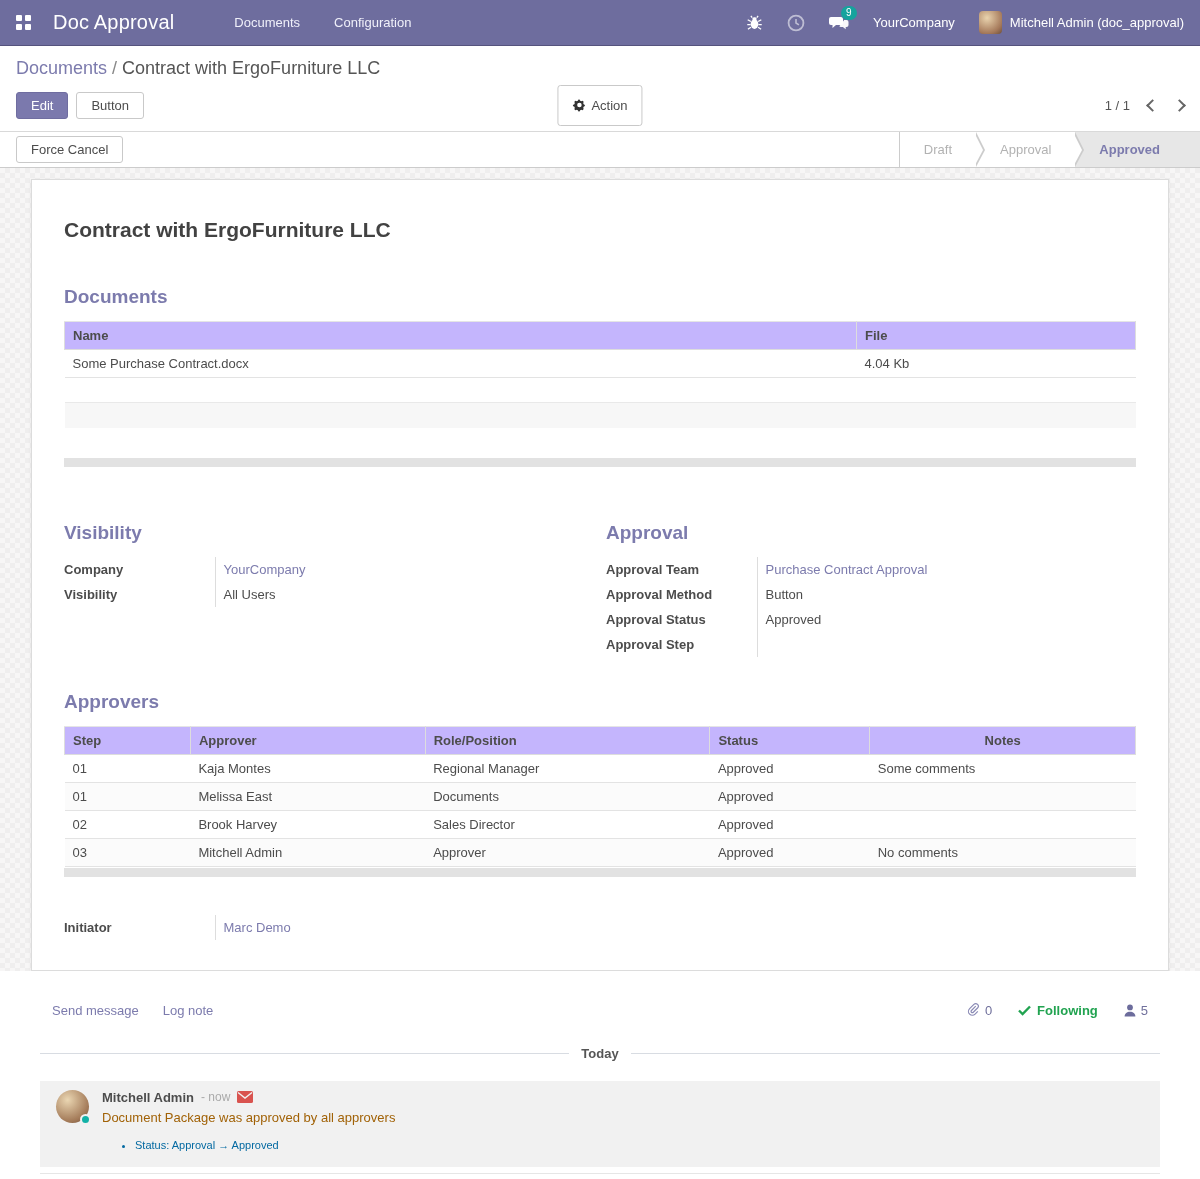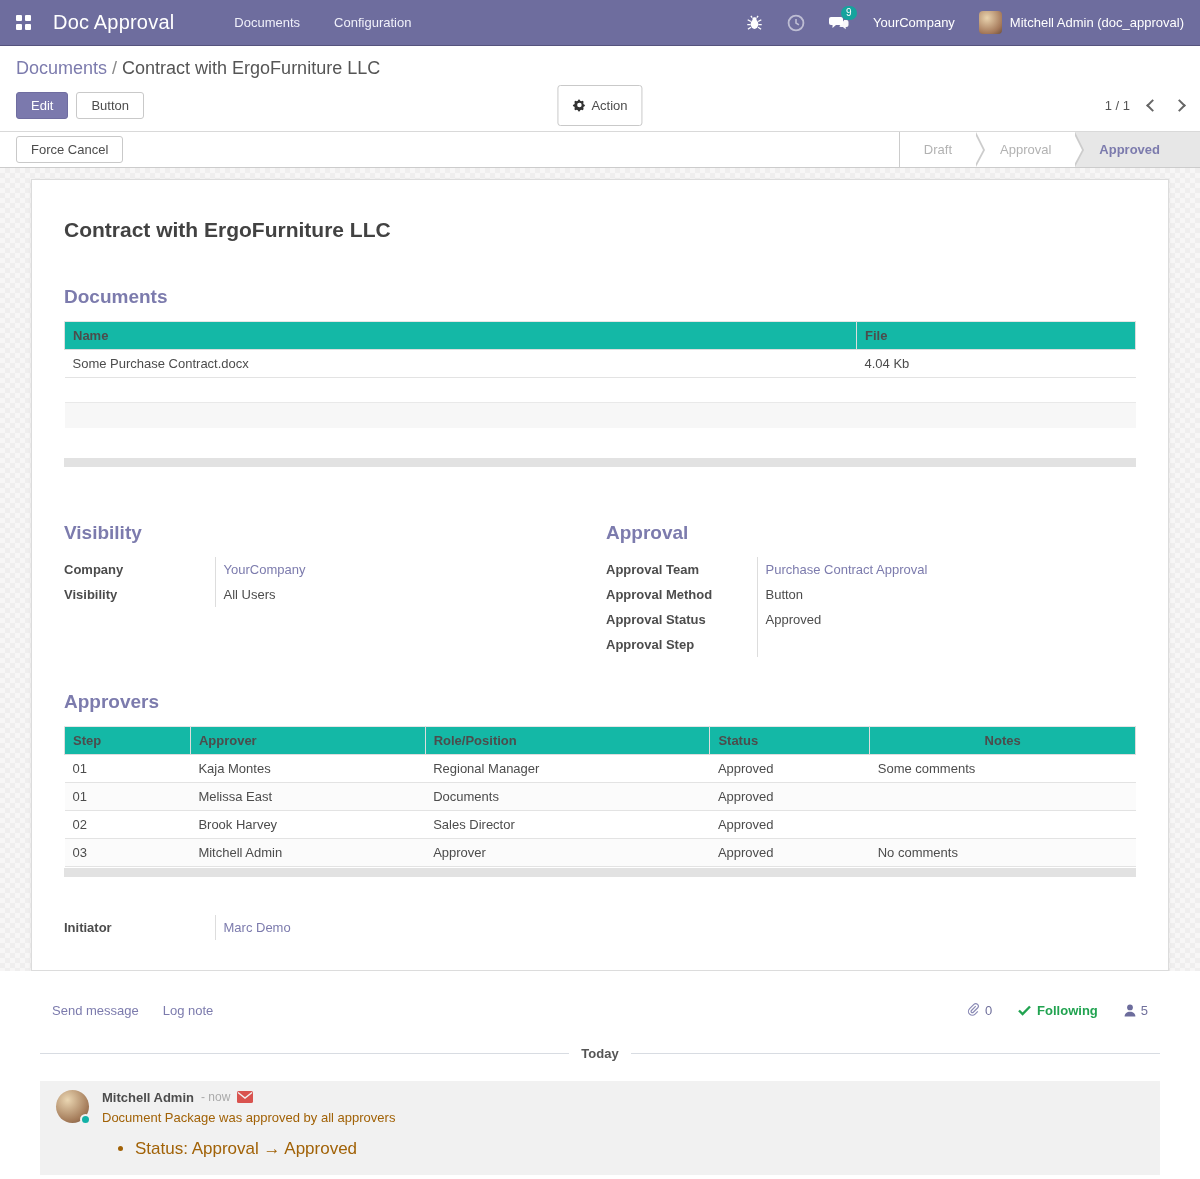--- a/index.html
+++ b/index.html
@@ -61,21 +61,21 @@
       linear-gradient(45deg,#efeeee 25%,transparent 25%,transparent 75%,#efeeee 75%),
       linear-gradient(45deg,#efeeee 25%,transparent 25%,transparent 75%,#efeeee 75%);
     background-size:10px 10px; background-position:0 0,5px 5px;
     padding:11px 31px 0 31px; }
   .sheet { background:#fff; border:1px solid #dcdcdc; box-shadow:0 1px 3px rgba(0,0,0,.08);
     padding:38px 32px 30px 32px; }
   .sheet-title { font-size:21px; font-weight:bold; color:#424242; margin-bottom:44px; }
   .section-heading { font-size:19px; font-weight:bold; color:#7c7bad; margin-bottom:13px; }
 
   table { border-collapse:collapse; width:100%; font-size:13px; }
-  thead th { background:#14b8a6; text-align:left; font-weight:bold; color:#4c4c4c;
+  thead th { background:#c4b5fd; text-align:left; font-weight:bold; color:#4c4c4c;
     padding:6px 8px; border:1px solid #ddd; border-top-color:#e5e5e5; cursor:pointer; }
   tbody td { padding:6px 8px; color:#4c4c4c; }
   tbody tr { background:#fff; }
   tbody tr.data-row { border-bottom:1px solid #e3e3e3; cursor:pointer; }
   tr.empty-a td { height:25px; border-bottom:1px solid #e9e9e9; }
   tr.empty-b td { height:25px; background:#f7f7f7; }
   tr.empty-c td { height:29px; }
   .table-footer-strip { height:9px; background:#e2e2e2; margin-top:1px; }
 
   .docs-section { margin-bottom:55px; }
@@ -115,21 +115,21 @@
   .avatar-img { width:33px; height:33px; border-radius:50%;
     background:radial-gradient(circle at 35% 30%, #ead6b2, #a37a58 68%, #6b4c38); }
   .presence-dot { position:absolute; right:-2px; bottom:-2px; width:11px; height:11px;
     border-radius:50%; background:#12b1a6; border:2px solid #f1f1f1; }
   .msg-body { margin-left:13px; flex:1; }
   .msg-header { display:flex; align-items:center; gap:7px; }
   .msg-author { font-weight:bold; color:#4c4c4c; font-size:13px; cursor:pointer; }
   .msg-time { color:#aaa; font-size:12px; }
   .msg-text { margin-top:5px; font-size:13px; color:#a16207; }
   .msg-tracking { margin:14px 0 2px 33px; }
-  .msg-tracking li { font-size:17px; color:#a16207; }
+  .msg-tracking li { font-size:11px; color:#0369a1; }
 
   svg { display:block; }
 </style>
 </head>
 <body>
 
 <div class="navbar">
   <div class="apps-icon">
       <span></span>
       <span></span>

